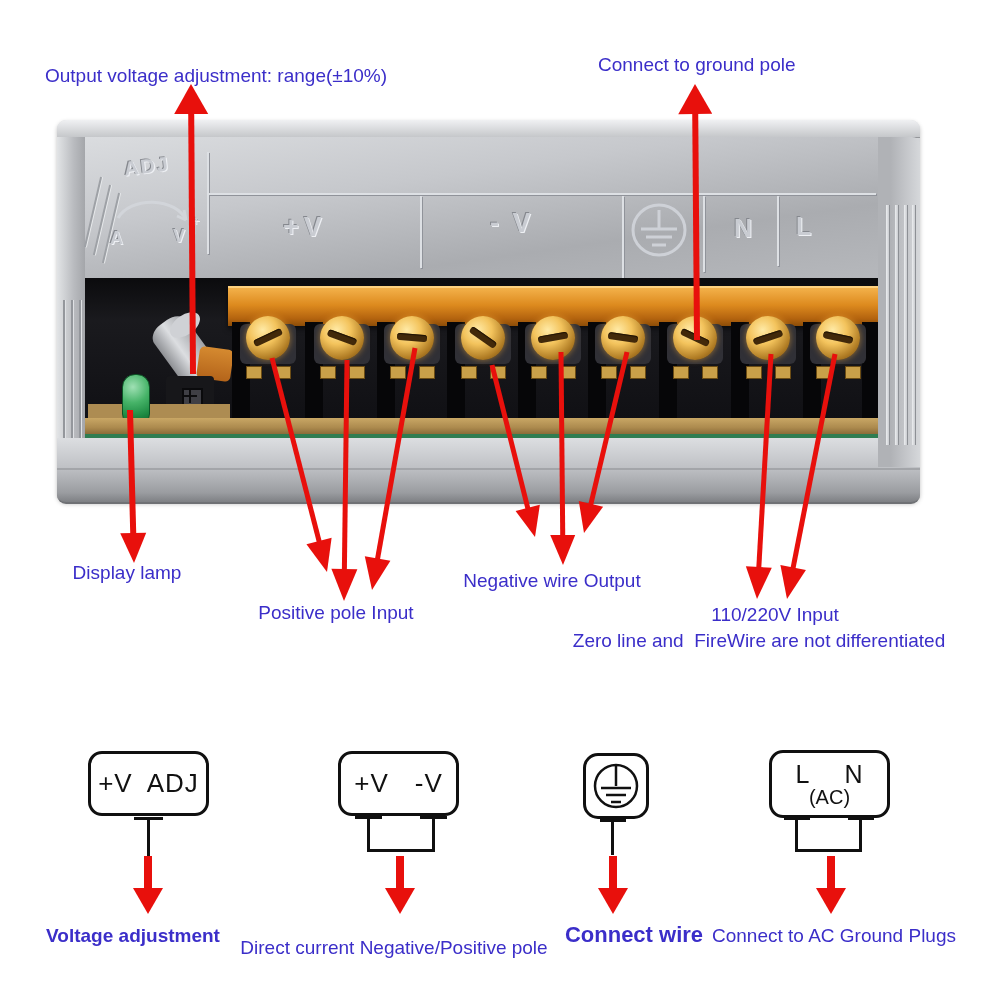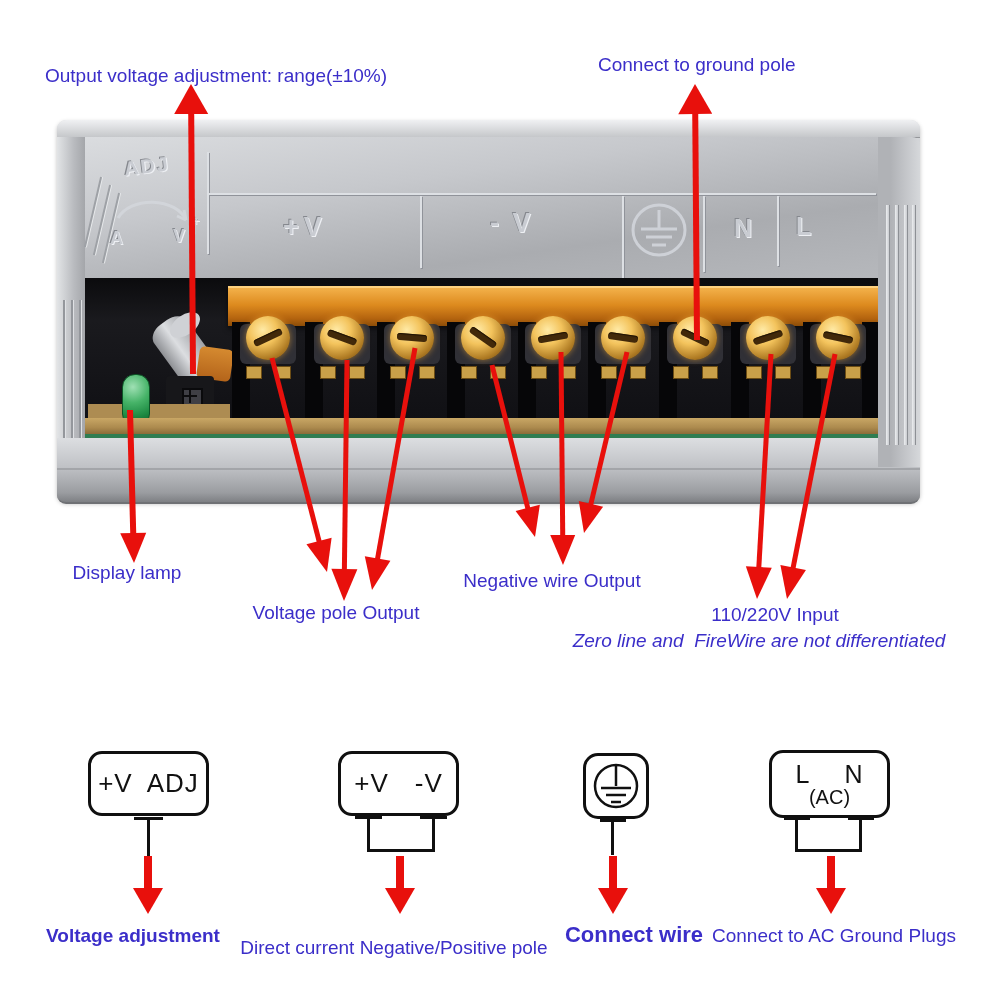--- a/index.html
+++ b/index.html
@@ -193,24 +193,24 @@
 <div class="abs baseline2"></div>
 <div class="abs rightwall"></div>
 <div class="abs fin" style="left:886px;top:205px;height:240px;"></div>
 <div class="abs fin" style="left:895px;top:205px;height:240px;"></div>
 <div class="abs fin" style="left:904px;top:205px;height:240px;"></div>
 <div class="abs fin" style="left:912px;top:205px;height:240px;"></div>
 
 <div class="lbl left-anchor" style="left:45px;top:65px;">Output voltage adjustment: range(±10%)</div>
 <div class="lbl left-anchor" style="left:598px;top:54px;">Connect to ground pole</div>
 <div class="lbl" style="left:127px;top:562px;">Display lamp</div>
-<div class="lbl" style="left:336px;top:602px;">Voltage pole Output</div>
+<div class="lbl" style="left:336px;top:602px;">Positive pole Input</div>
 <div class="lbl" style="left:552px;top:570px;">Negative wire Output</div>
 <div class="lbl" style="left:775px;top:604px;">110/220V Input</div>
-<div class="lbl pre" style="left:759px;top:630px;font-style:italic;">Zero line and  FireWire are not differentiated</div>
+<div class="lbl pre" style="left:759px;top:630px;">Zero line and  FireWire are not differentiated</div>
 
 <div class="sym-box" style="left:88px;top:751px;width:115px;height:59px;">
   <div class="sym-main" style="gap:14px;">
     <span>+V</span>
     <span>ADJ</span>
   </div>
 </div>
 <div class="stem" style="left:134px;top:817px;width:29px;height:3px;"></div>
 <div class="stem" style="left:147px;top:817px;width:3px;height:40px;"></div>
 

